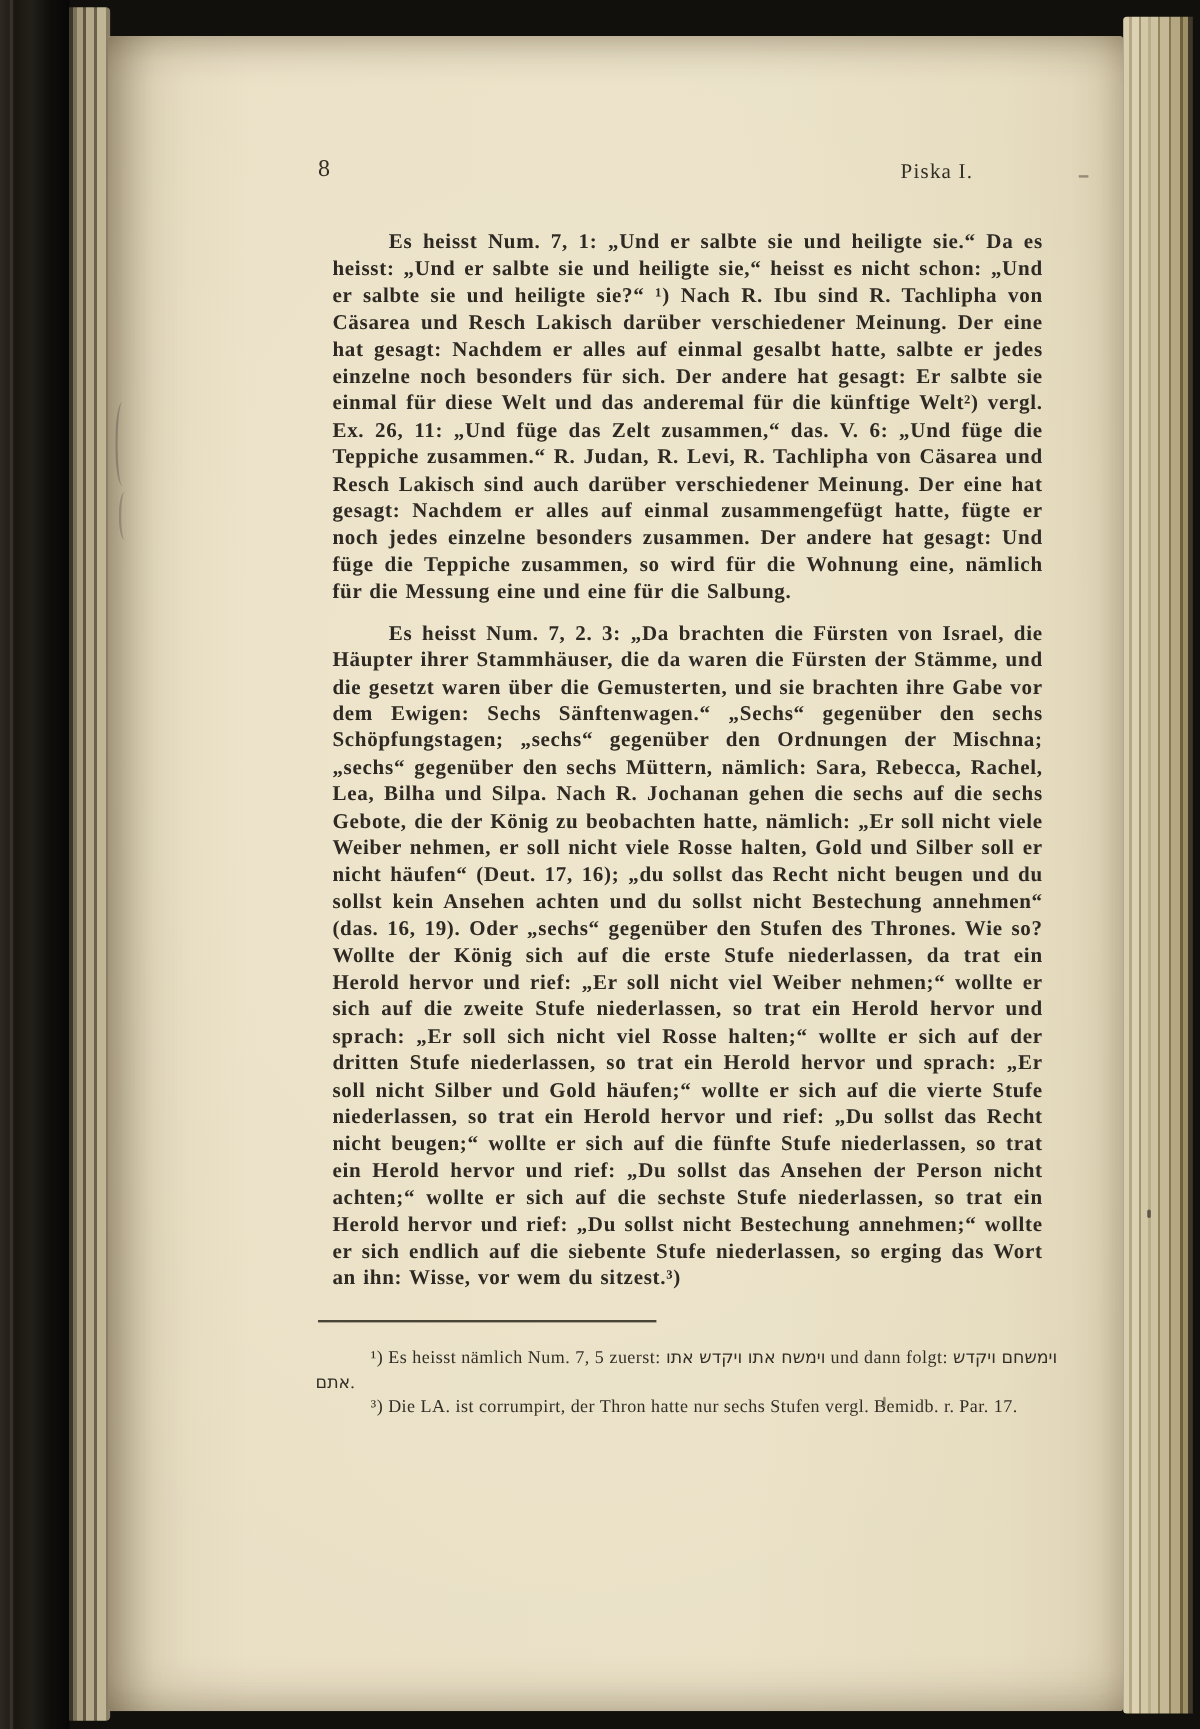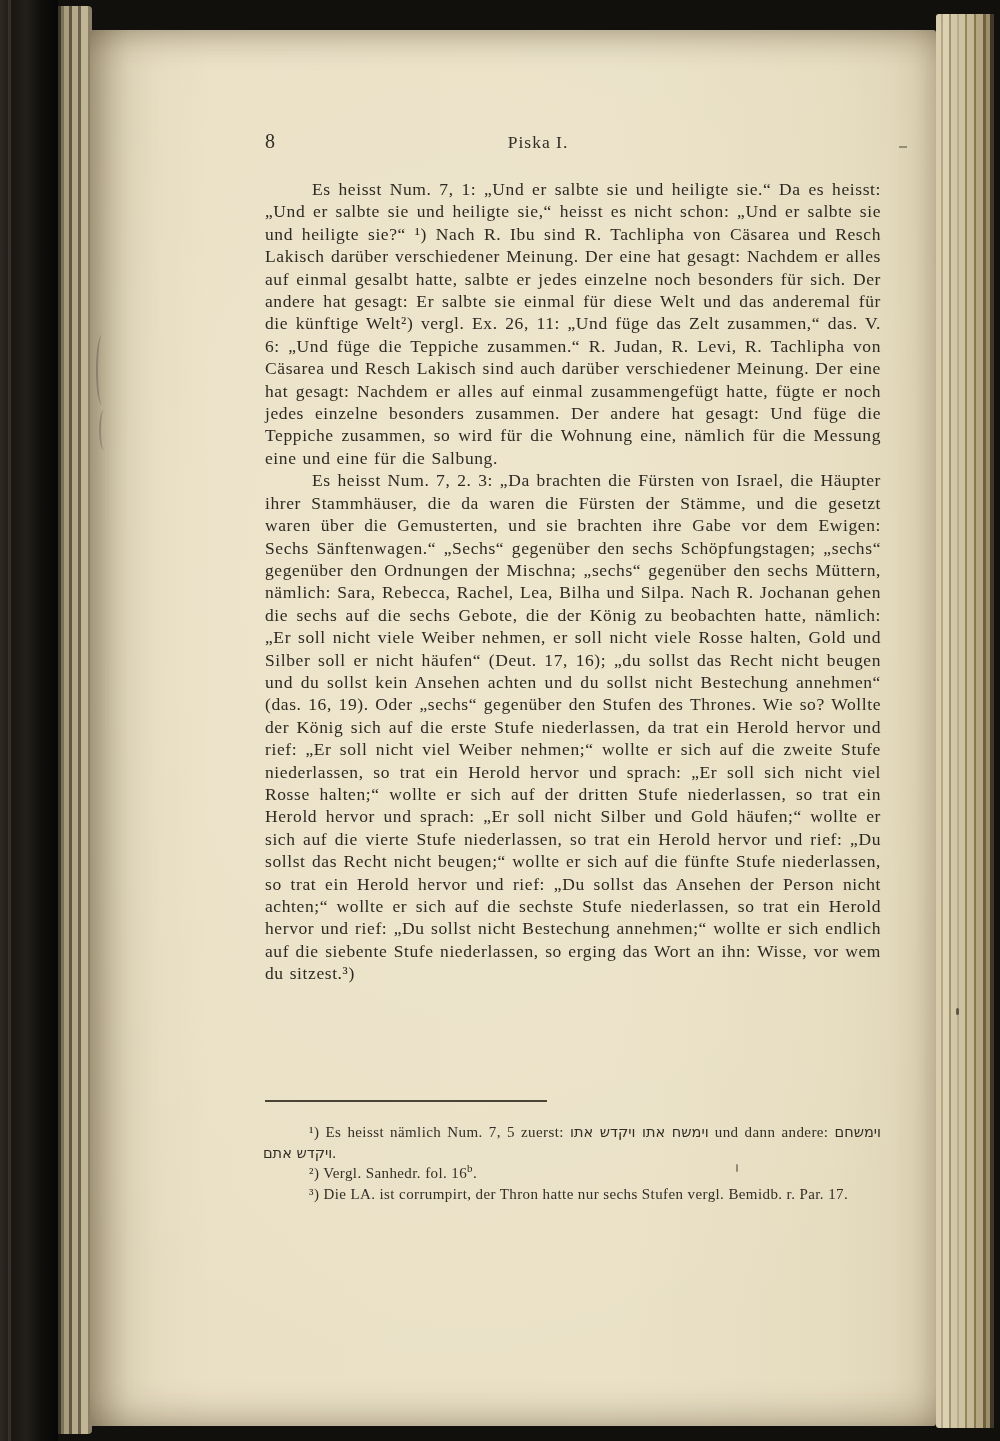--- a/index.html
+++ b/index.html
@@ -60,33 +60,33 @@
 
   
   .running-header{
     position:absolute;left:175px;top:100px;width:616px;height:26px;
     color:#332e26;
   }
   .pagenum{
     position:absolute;left:0;top:0;font-size:20px;letter-spacing:0.5px;
   }
   .header-title{
-    position:absolute;left:0;right:70px;top:2px;text-align:center;
+    position:absolute;left:0;right:70px;top:2px;text-align:right;
     font-size:17.5px;letter-spacing:1px;
   }
 
   
   .bodytext{
     position:absolute;left:175px;top:148px;width:616px;
     color:#2e2a23;
     font-size:17.5px;line-height:22.4px;
     letter-spacing:0.6px;word-spacing:1px;
     text-align:justify;
   }
-  .para{margin:0;text-indent:47px;}
+  .para{margin:12px;text-indent:47px;font-weight:bold;}
 
   
   .footnotes{
     position:absolute;left:173px;top:1070px;width:618px;
     color:#332e26;
     font-size:15px;line-height:20.5px;
     letter-spacing:0.4px;
     text-align:justify;
   }
   .fnrule{
@@ -136,28 +136,24 @@
       <p class="para">Es heisst Num. 7, 2. 3: „Da brachten die Fürsten von Israel, die Häupter ihrer Stammhäuser, die da waren die Fürsten der Stämme, und die gesetzt waren über die Gemusterten, und sie brachten ihre Gabe vor dem Ewigen: Sechs Sänftenwagen.“ „Sechs“ gegenüber den sechs Schöpfungstagen; „sechs“ gegenüber den Ordnungen der Mischna; „sechs“ gegenüber den sechs Müttern, nämlich: Sara, Rebecca, Rachel, Lea, Bilha und Silpa. Nach R. Jochanan gehen die sechs auf die sechs Gebote, die der König zu beobachten hatte, nämlich: „Er soll nicht viele Weiber nehmen, er soll nicht viele Rosse halten, Gold und Silber soll er nicht häufen“ (Deut. 17, 16); „du sollst das Recht nicht beugen und du sollst kein Ansehen achten und du sollst nicht Bestechung annehmen“ (das. 16, 19). Oder „sechs“ gegenüber den Stufen des Thrones. Wie so? Wollte der König sich auf die erste Stufe niederlassen, da trat ein Herold hervor und rief: „Er soll nicht viel Weiber nehmen;“ wollte er sich auf die zweite Stufe niederlassen, so trat ein Herold hervor und sprach: „Er soll sich nicht viel Rosse halten;“ wollte er sich auf der dritten Stufe niederlassen, so trat ein Herold hervor und sprach: „Er soll nicht Silber und Gold häufen;“ wollte er sich auf die vierte Stufe niederlassen, so trat ein Herold hervor und rief: „Du sollst das Recht nicht beugen;“ wollte er sich auf die fünfte Stufe niederlassen, so trat ein Herold hervor und rief: „Du sollst das Ansehen der Person nicht achten;“ wollte er sich auf die sechste Stufe niederlassen, so trat ein Herold hervor und rief: „Du sollst nicht Bestechung annehmen;“ wollte er sich endlich auf die siebente Stufe niederlassen, so erging das Wort an ihn: Wisse, vor wem du sitzest.³)</p>
     </div>
 
     <div class="footnotes">
       <div class="fnrule"></div>
 
       <p class="footnote">
         <span>¹)</span>
         <span>Es heisst nämlich Num. 7, 5 zuerst:</span>
         <span class="hebrew">וימשח אתו ויקדש אתו</span>
-        <span>und dann andere:</span>
+        <span>und dann folgt:</span>
         <span class="hebrew">וימשחם ויקדש אתם</span><span>.</span>
       </p>
 
-      <p class="footnote">
-        <span>²)</span>
-        <span>Vergl. Sanhedr. fol. 16</span><sup>b</sup><span>.</span>
-      </p>
 
       <p class="footnote">
         <span>³)</span>
         <span>Die LA. ist corrumpirt, der Thron hatte nur sechs Stufen vergl. Bemidb. r. Par. 17.</span>
       </p>
     </div>
 
   </div>
 
   <div class="right-stack"></div>

